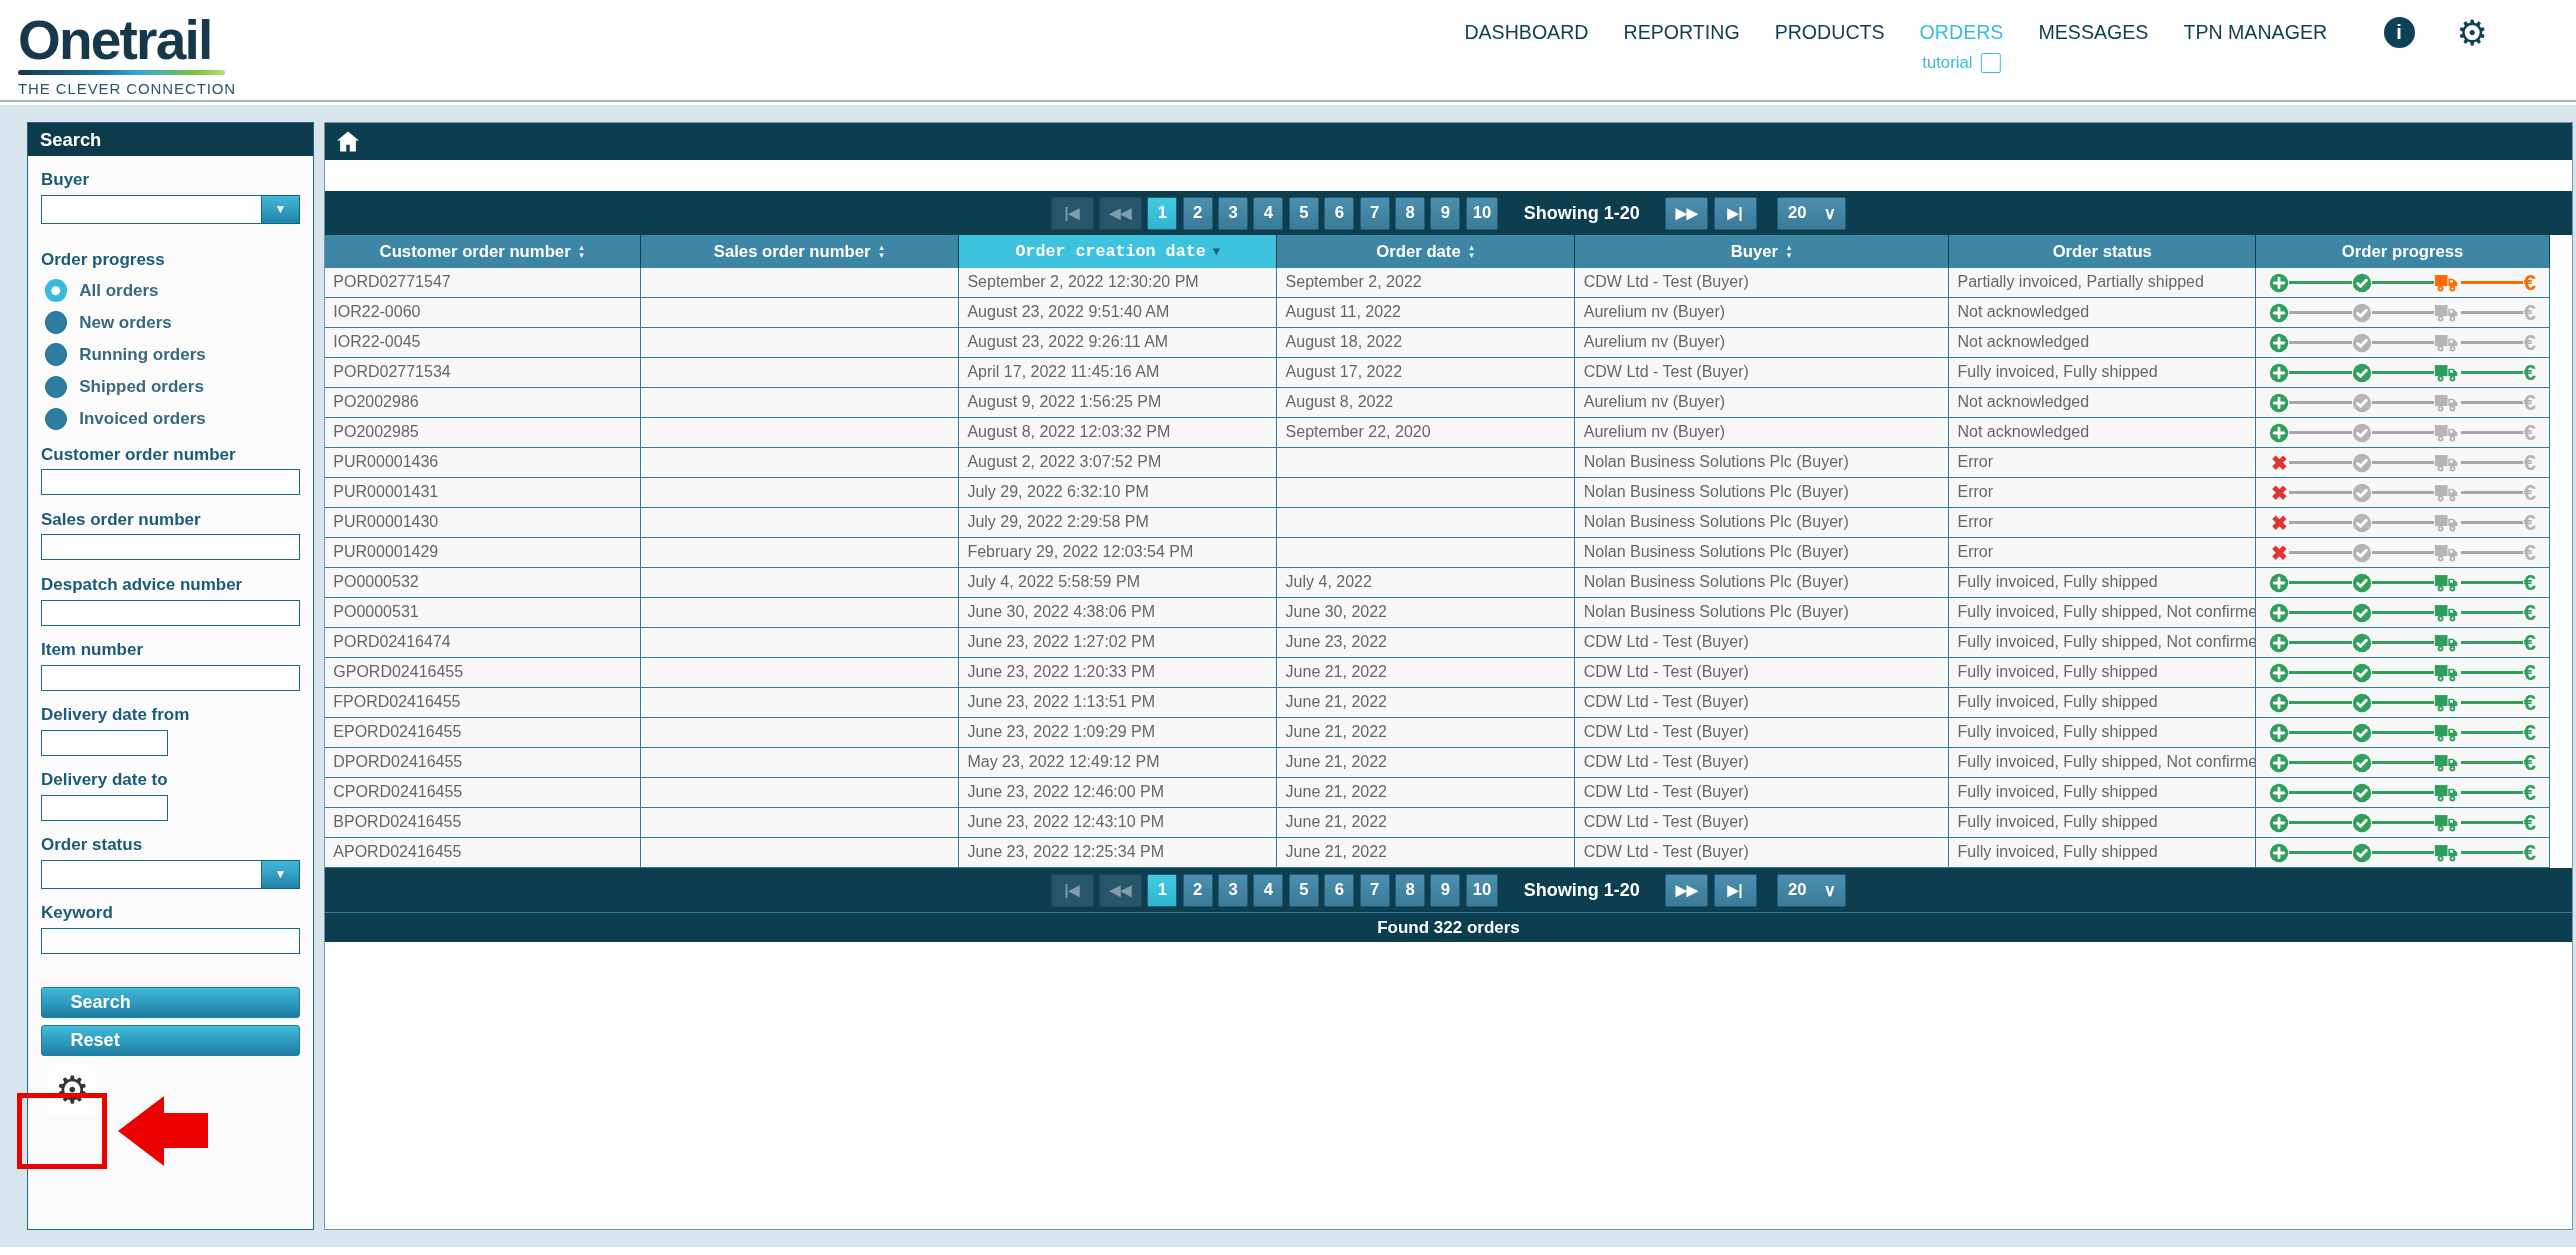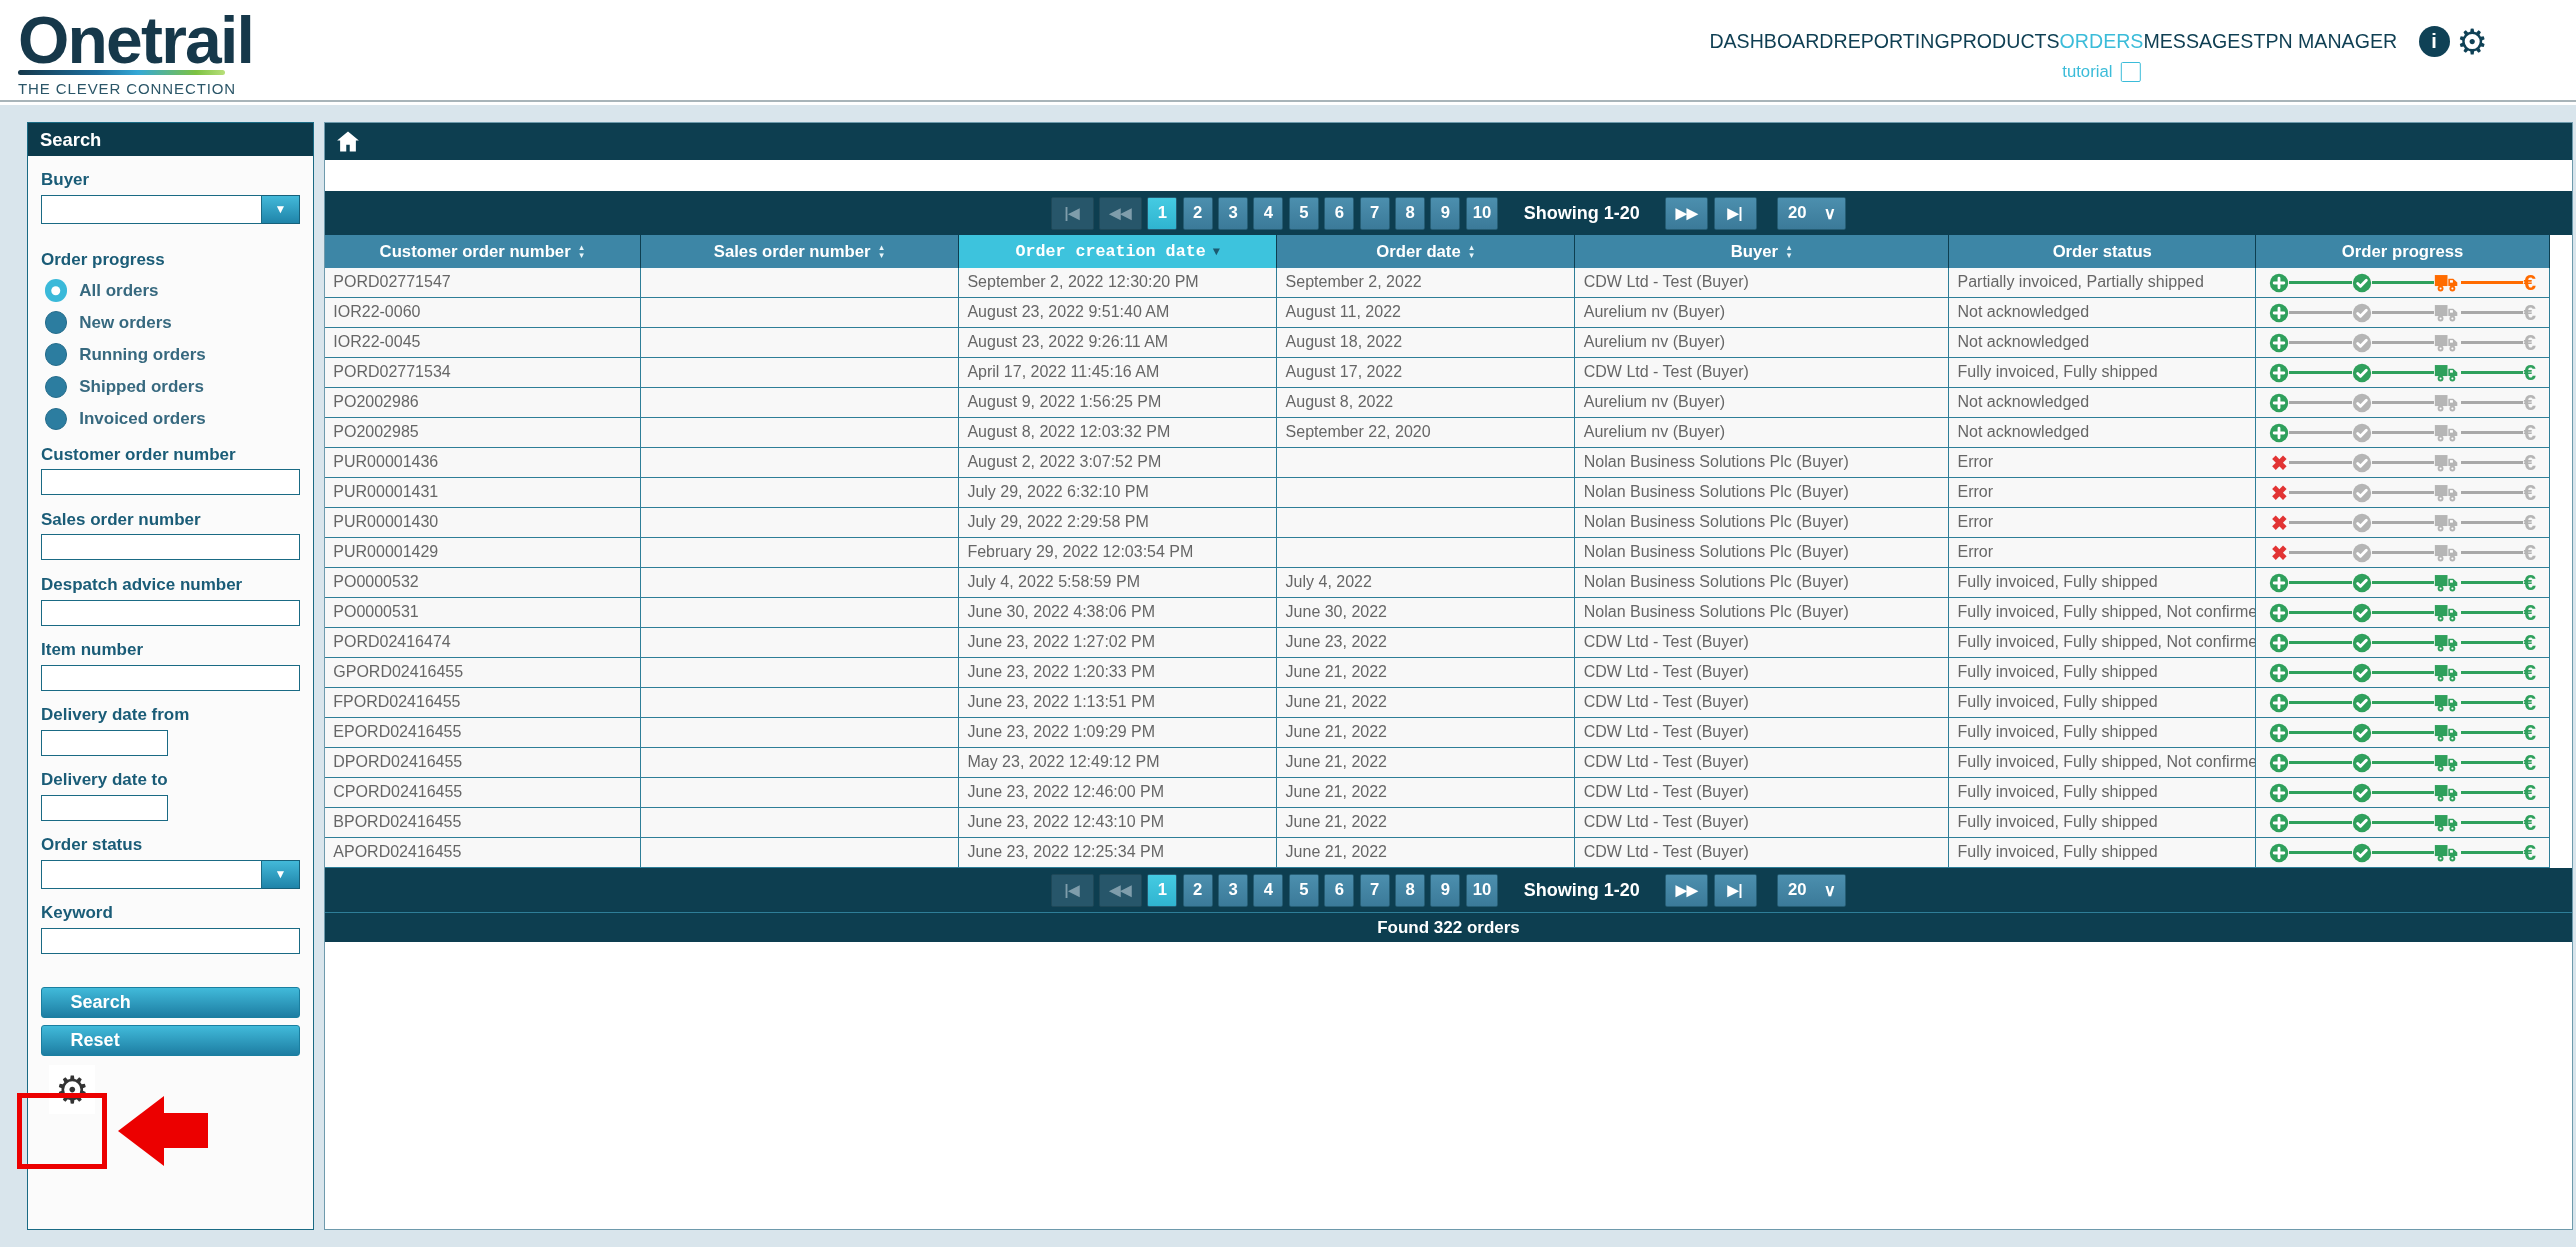--- a/index.html
+++ b/index.html
@@ -3,25 +3,25 @@
 <meta charset="utf-8">
 <style>
   * { margin:0; padding:0; box-sizing:border-box; }
   html,body { background:#fff; }
   body { font-family:"Liberation Sans", sans-serif; }
   #page { position:relative; width:2576px; height:1256px; background:#fff; overflow:hidden; }
 
   
   #header { position:absolute; left:0; top:0; width:100%; height:102px; background:#fff; border-bottom:2.4px solid #a8b4b9; }
   .logo { position:absolute; left:18px; top:10.7px; }
-  .logo-name { font-size:66px; font-weight:bold; color:#16384a; letter-spacing:-1.8px; line-height:59px; }
+  .logo-name { font-size:55px; font-weight:bold; color:#16384a; letter-spacing:-1.8px; line-height:59px; }
   .logo-line { width:207px; height:5.4px; border-radius:3px; margin-top:0px;
                background:linear-gradient(90deg,#16384a 0%,#1d6f9e 38%,#35a8d6 58%,#7dc242 86%,#b8df7a 100%); }
   .logo-tag { margin-top:5.4px; font-size:15px; letter-spacing:0.9px; color:#2b5668; }
-  #nav { position:absolute; right:88px; top:26px; display:flex; align-items:center; }
+  #nav { position:absolute; right:88px; top:17px; display:flex; align-items:center; gap:35px; }
   .nav-item { font-size:19.6px; color:#0e3e52; cursor:pointer; position:relative; white-space:nowrap; }
   .nav-item.active { color:#3bbcd9; }
   .tutorial-wrap { position:absolute; top:32px; left:50%; transform:translateX(-50%); display:flex; align-items:center; gap:8.3px; }
   .tutorial-label { font-size:16.7px; color:#3bbcd9; }
   .tutorial-box { width:20px; height:20px; border:1.8px solid #3bbcd9; background:#fff; border-radius:1.8px; cursor:pointer; }
   .info-circle { width:31px; height:31px; border-radius:50%; background:#0f4156; color:#fff; font-size:20px; font-weight:bold;
                  display:flex; align-items:center; justify-content:center; margin-left:21.4px; cursor:pointer; }
   .gear-glyph { font-size:35px; color:#0f4156; margin-left:7.1px; cursor:pointer; line-height:31px; }
 
   

